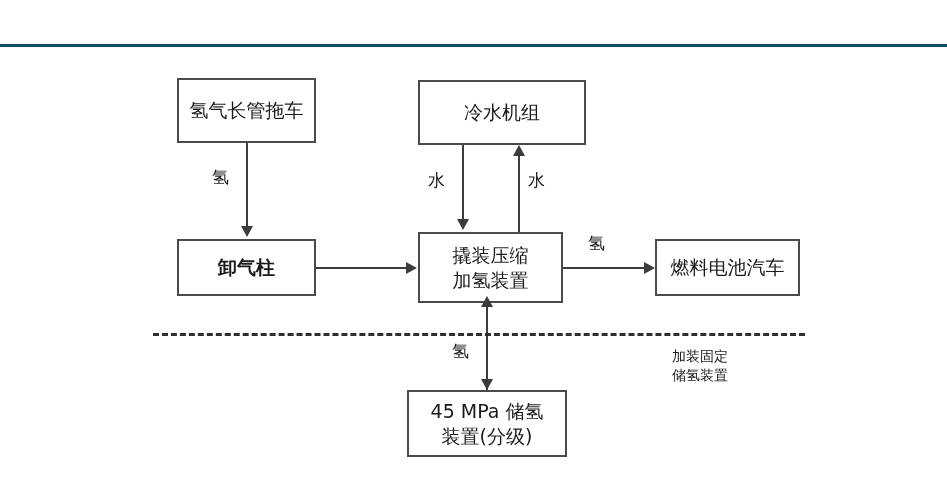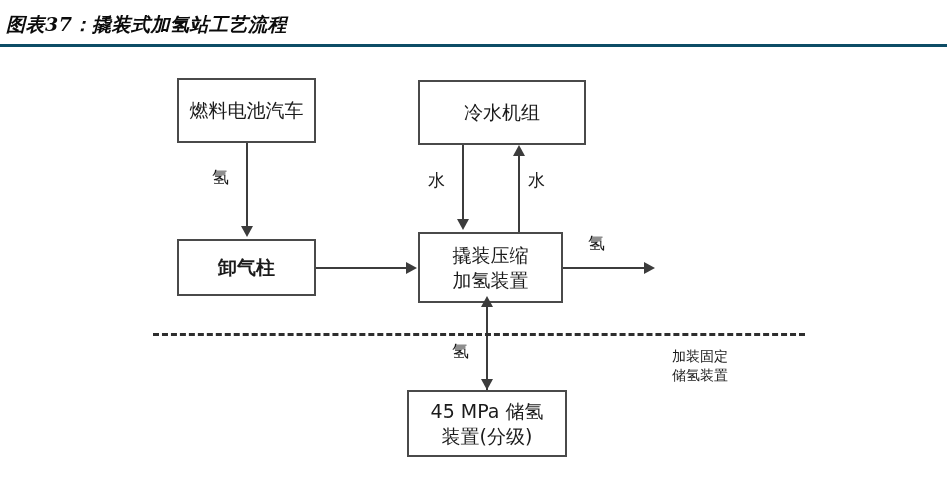--- a/index.html
+++ b/index.html
@@ -141,35 +141,35 @@
     text-align: left;
     white-space: pre-line;
   }
 </style>
 </head>
 <body>
 
 <div id="page">
 
   <div id="title-bar">
-    <div id="figure-title">图表37：撬装式加氢站工艺流程</div>
     <div id="title-rule"></div>
   </div>
 
   <div id="diagram">
 
-    <div class="node" id="node-tube-trailer">燃料电池汽车</div>
+    <div class="node" id="node-tube-trailer">氢气长管拖车</div>
 
     <div class="node" id="node-chiller">冷水机组</div>
 
     <div class="node" id="node-unloading">卸气柱</div>
 
     <div class="node" id="node-skid">撬装压缩
 加氢装置</div>
 
+    <div class="node" id="node-fcv">燃料电池汽车</div>
 
     <div class="node" id="node-storage">45 MPa 储氢
 装置(分级)</div>
 
     <div class="edge-v" style="left:246px; top:91px; height:85px;"></div>
     <div class="arrow-down" style="left:241px; top:174px;"></div>
     <div class="edge-label" style="left:212px; top:114px;">氢</div>
 
     <div class="edge-v" style="left:462px; top:93px; height:76px;"></div>
     <div class="arrow-down" style="left:457px; top:167px;"></div>

